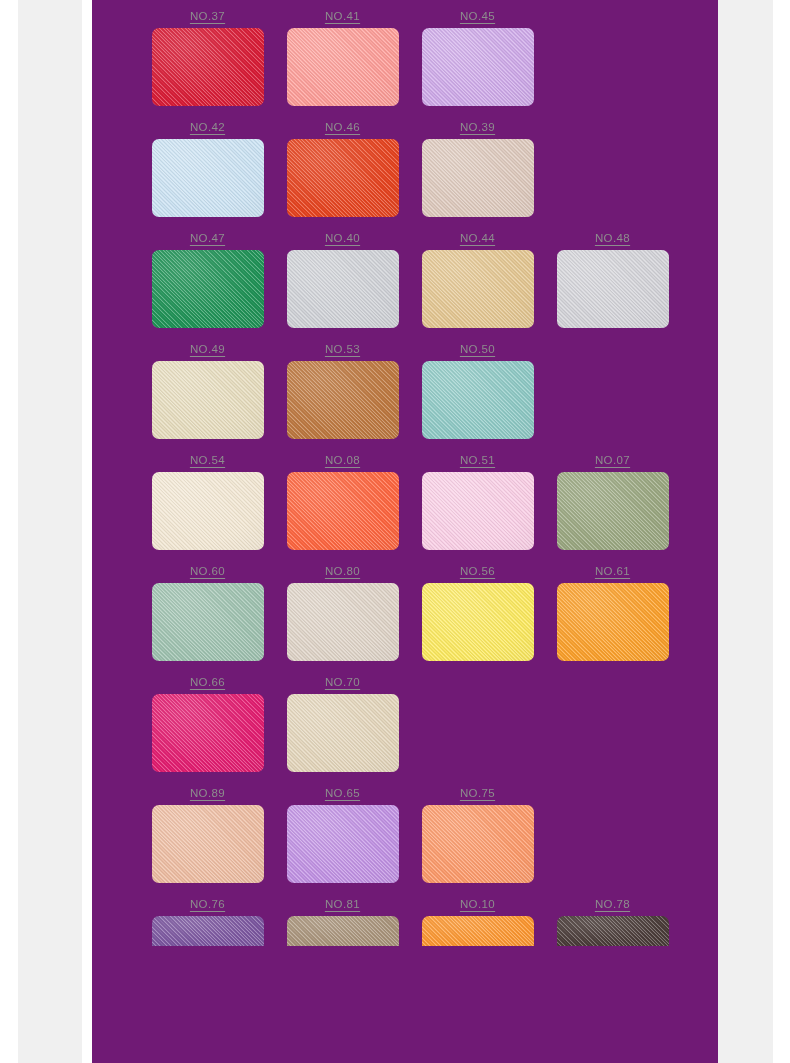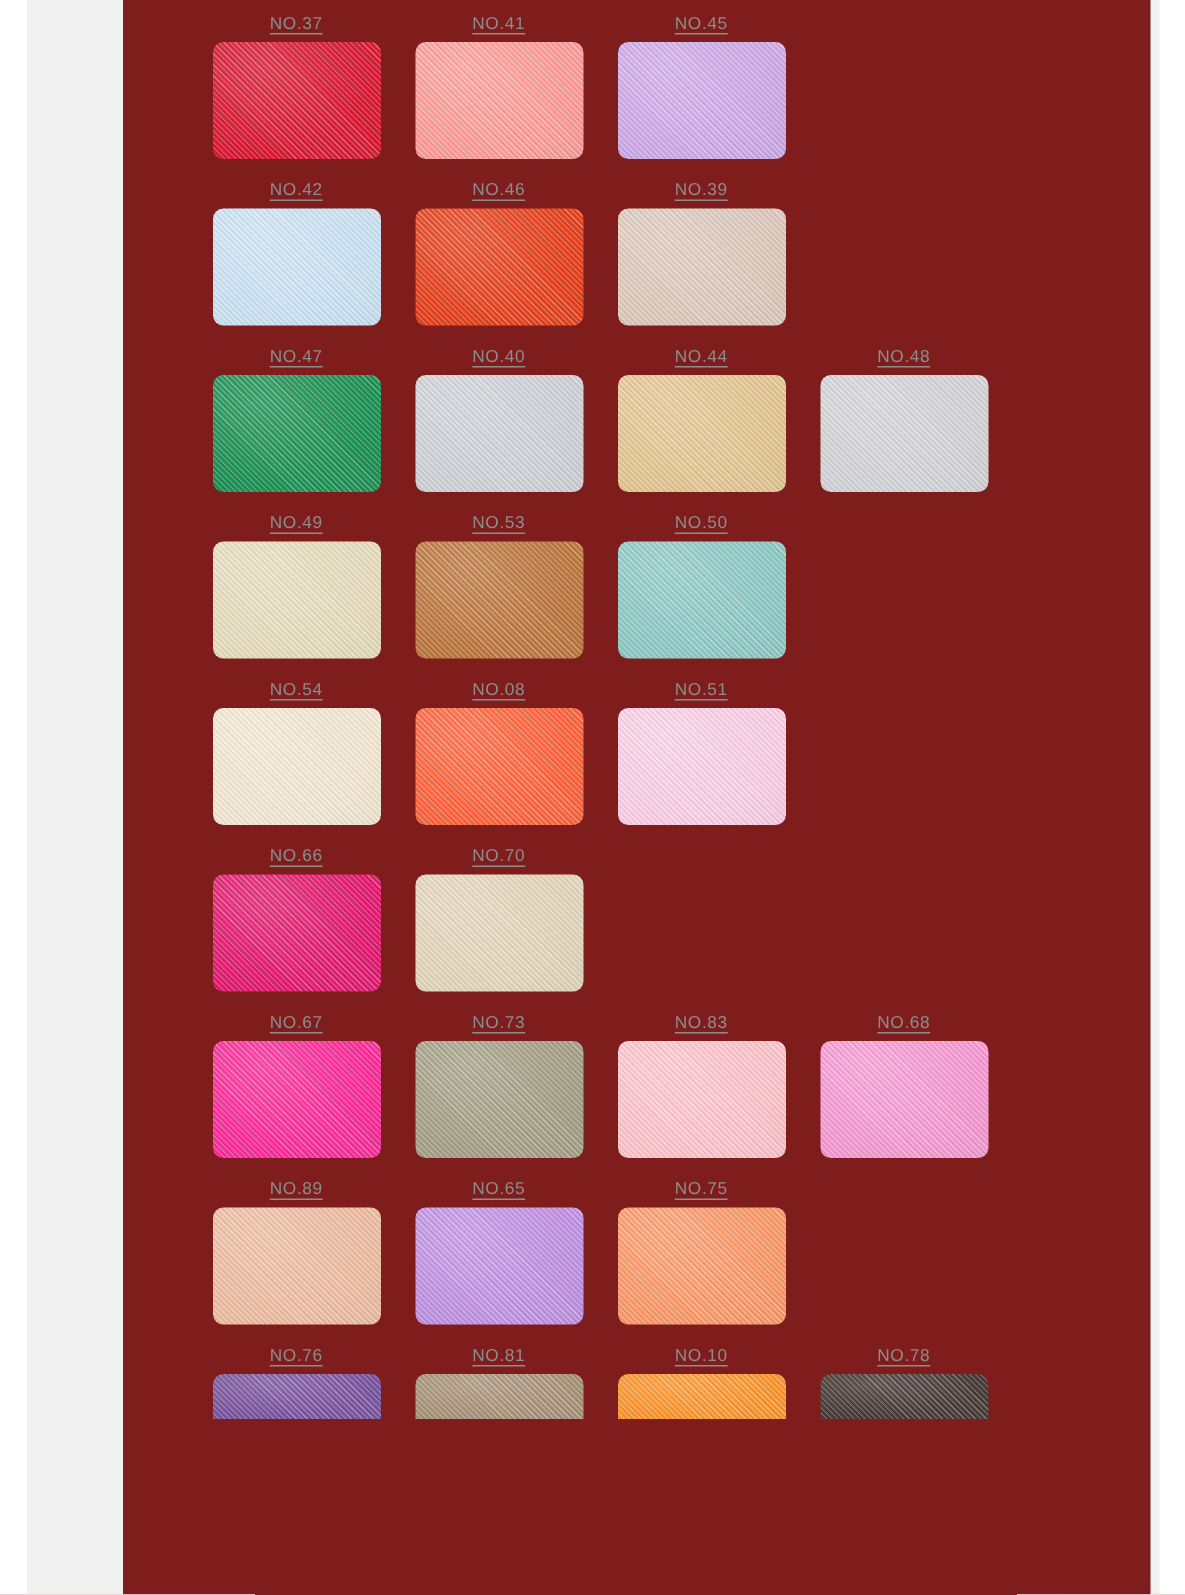--- a/index.html
+++ b/index.html
@@ -22,25 +22,25 @@
     position: absolute;
     top: 0;
     bottom: 0;
     background: #f0f0f0;
   }
   .gutter-left  { left: 18px;  width: 64px; }
   .gutter-right { left: 708px; width: 65px; }
 
   .sheet {
     position: absolute;
-    left: 82px;
+    left: 92px;
     top: 0;
-    width: 685px;
+    width: 626px;
     height: 1063px;
-    background: #7f1d1d;
+    background: #701a75;
   }
 
   .swatch-grid {
     position: absolute;
     left: 0;
     top: 0;
     width: 626px;
     padding: 8px 0 0 0;
   }
 
@@ -189,51 +189,55 @@
             <div class="swatch-chip" style="background-color: rgb(242, 231, 211);"></div>
           </div>
           <div class="swatch-cell">
             <span class="swatch-label">NO.08</span>
             <div class="swatch-chip" style="background-color: rgb(253, 102, 64);"></div>
           </div>
           <div class="swatch-cell">
             <span class="swatch-label">NO.51</span>
             <div class="swatch-chip" style="background-color: rgb(249, 207, 229);"></div>
           </div>
+          <div class="swatch-cell">
+            <span class="swatch-label">NO.07</span>
+            <div class="swatch-chip" style="background-color: rgb(154, 167, 129);"></div>
+          </div>
+        </div>
+        <div class="swatch-row">
+          <div class="swatch-cell">
+            <span class="swatch-label">NO.60</span>
+            <div class="swatch-chip" style="background-color: rgb(159, 194, 176);"></div>
+          </div>
+          <div class="swatch-cell">
+            <span class="swatch-label">NO.80</span>
+            <div class="swatch-chip" style="background-color: rgb(222, 211, 199);"></div>
+          </div>
+          <div class="swatch-cell">
+            <span class="swatch-label">NO.56</span>
+            <div class="swatch-chip" style="background-color: rgb(251, 233, 98);"></div>
+          </div>
+          <div class="swatch-cell">
+            <span class="swatch-label">NO.61</span>
+            <div class="swatch-chip" style="background-color: rgb(250, 160, 44);"></div>
+          </div>
         </div>
         <div class="swatch-row">
           <div class="swatch-cell">
             <span class="swatch-label">NO.66</span>
             <div class="swatch-chip" style="background-color: rgb(226, 29, 112);"></div>
           </div>
           <div class="swatch-cell">
             <span class="swatch-label">NO.70</span>
             <div class="swatch-chip" style="background-color: rgb(227, 213, 187);"></div>
           </div>
         </div>
         <div class="swatch-row">
           <div class="swatch-cell">
-            <span class="swatch-label">NO.67</span>
-            <div class="swatch-chip" style="background-color: rgb(250, 47, 154);"></div>
-          </div>
-          <div class="swatch-cell">
-            <span class="swatch-label">NO.73</span>
-            <div class="swatch-chip" style="background-color: rgb(165, 161, 136);"></div>
-          </div>
-          <div class="swatch-cell">
-            <span class="swatch-label">NO.83</span>
-            <div class="swatch-chip" style="background-color: rgb(252, 196, 202);"></div>
-          </div>
-          <div class="swatch-cell">
-            <span class="swatch-label">NO.68</span>
-            <div class="swatch-chip" style="background-color: rgb(245, 154, 210);"></div>
-          </div>
-        </div>
-        <div class="swatch-row">
-          <div class="swatch-cell">
             <span class="swatch-label">NO.89</span>
             <div class="swatch-chip" style="background-color: rgb(237, 189, 163);"></div>
           </div>
           <div class="swatch-cell">
             <span class="swatch-label">NO.65</span>
             <div class="swatch-chip" style="background-color: rgb(193, 147, 227);"></div>
           </div>
           <div class="swatch-cell">
             <span class="swatch-label">NO.75</span>
             <div class="swatch-chip" style="background-color: rgb(251, 154, 107);"></div>

